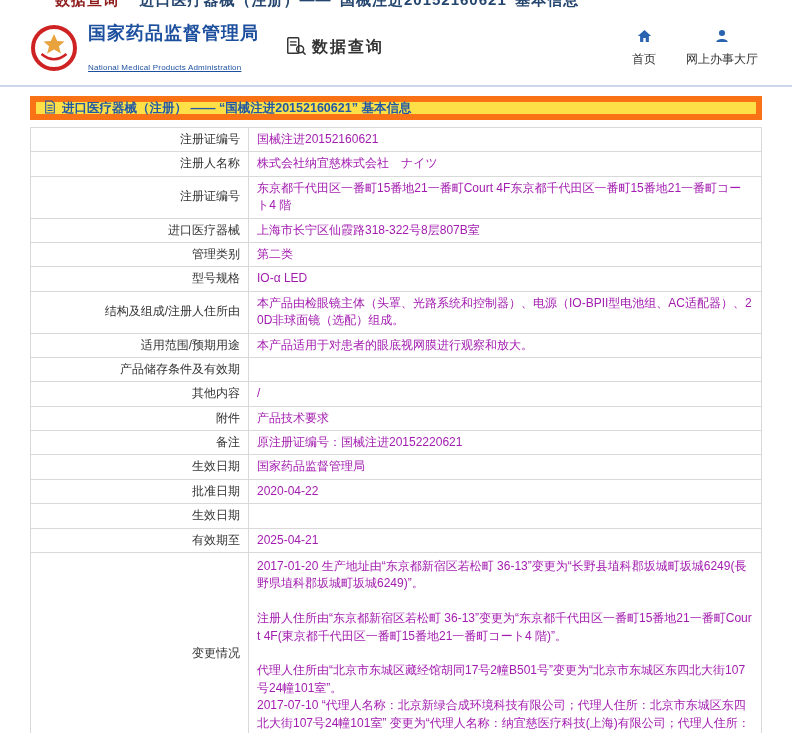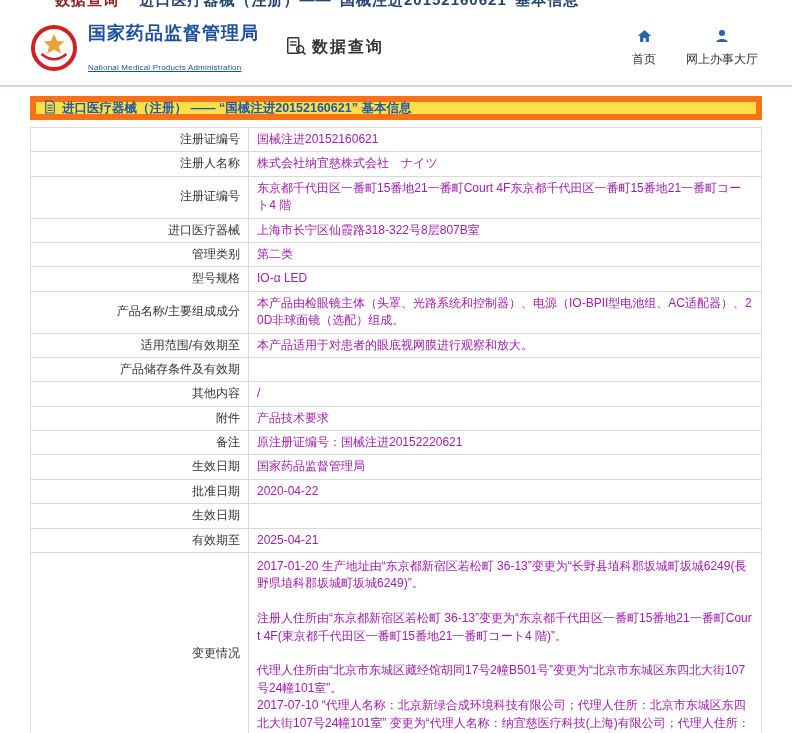--- a/index.html
+++ b/index.html
@@ -133,25 +133,25 @@
         </tr>
         <tr>
           <td class="label">管理类别</td>
           <td class="value">第二类</td>
         </tr>
         <tr>
           <td class="label">型号规格</td>
           <td class="value">IO-α LED</td>
         </tr>
         <tr>
-          <td class="label">产品名称/主要组成成分</td>
+          <td class="label">结构及组成/注册人住所由</td>
           <td class="value">本产品由检眼镜主体（头罩、光路系统和控制器）、电源（IO-BPII型电池组、AC适配器）、20D非球面镜（选配）组成。</td>
         </tr>
         <tr>
-          <td class="label">适用范围/有效期至</td>
+          <td class="label">适用范围/预期用途</td>
           <td class="value">本产品适用于对患者的眼底视网膜进行观察和放大。</td>
         </tr>
         <tr>
           <td class="label">产品储存条件及有效期</td>
           <td class="value"></td>
         </tr>
         <tr>
           <td class="label">其他内容</td>
           <td class="value">/</td>
         </tr>

